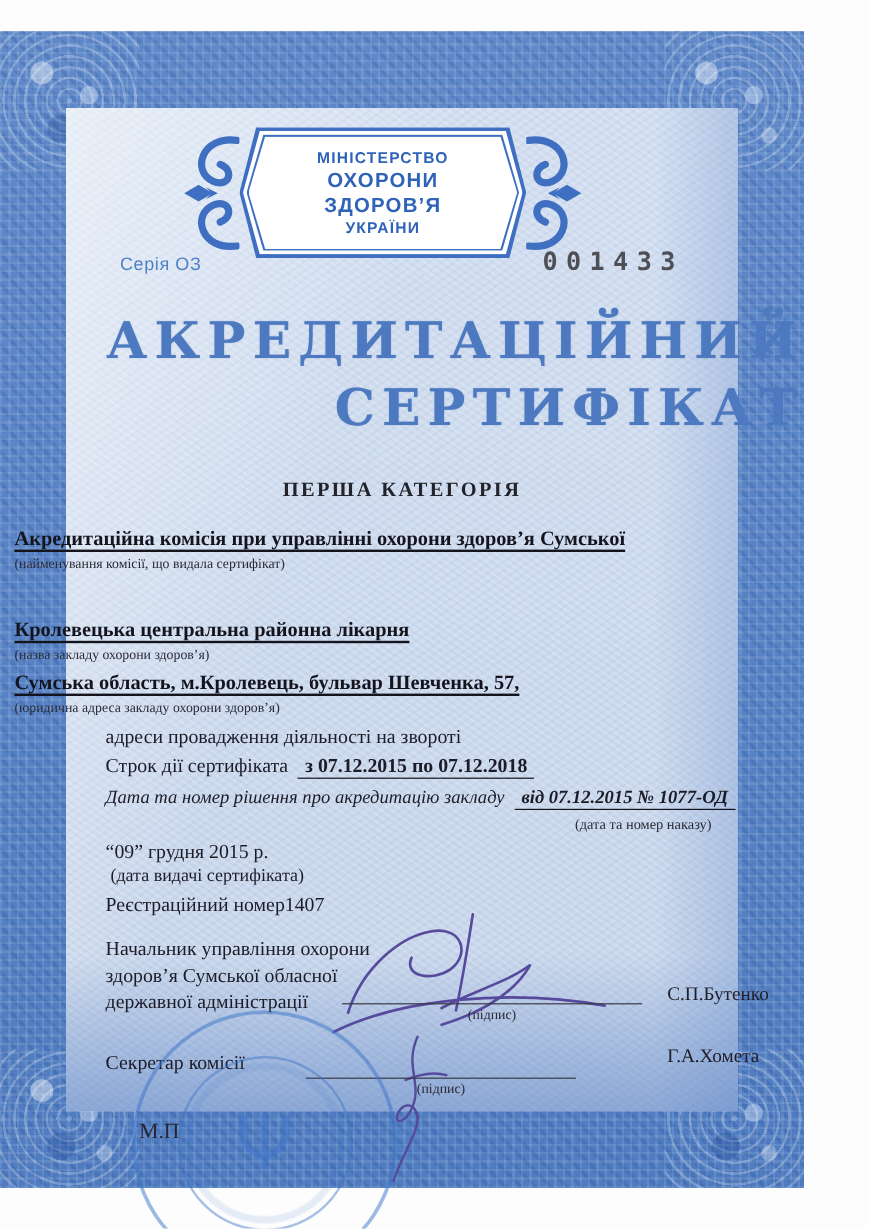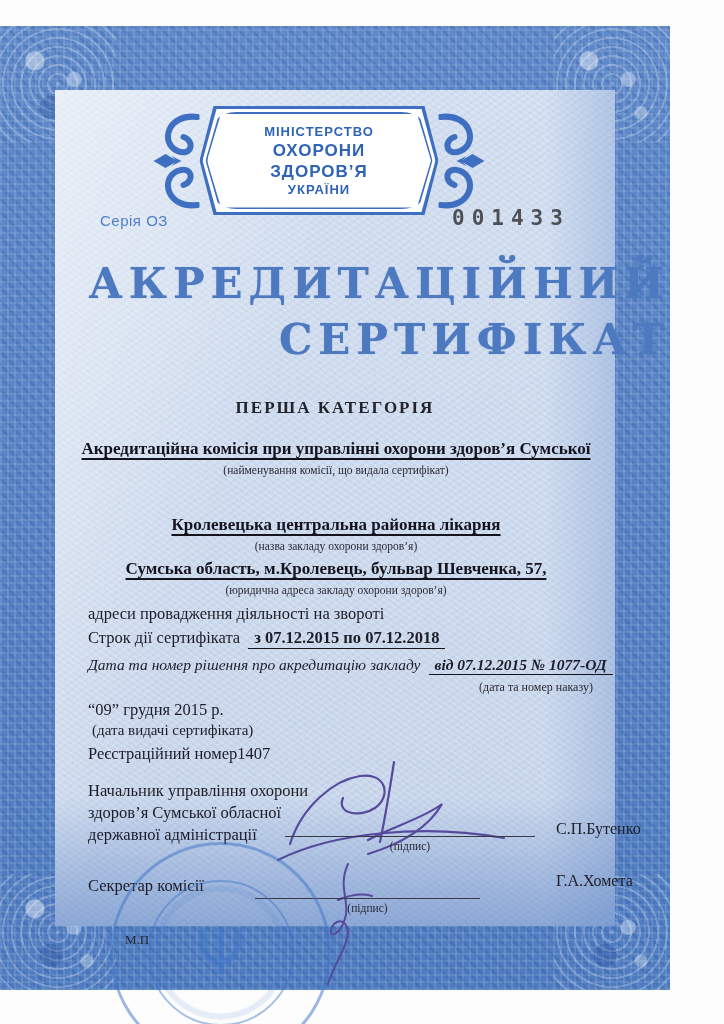--- a/index.html
+++ b/index.html
@@ -29,40 +29,40 @@
       repeating-linear-gradient(-35deg, rgba(130,160,210,.10) 0 2px, transparent 2px 6px),
       linear-gradient(#d3dff0,#c7d5ea);}
   .inner::after{content:"";position:absolute;left:0;right:0;bottom:0;height:130px;
       background:linear-gradient(to top, rgba(88,128,195,.55), rgba(88,128,195,0));}
   .z{position:absolute;z-index:3;}
   
   .ministry{display:flex;align-items:center;top:80px;left:50%;
             transform:translateX(calc(-50% - 16px));}
   .mframe{background:#3f6fc0;clip-path:polygon(14px 0,calc(100% - 14px) 0,100% 50%,calc(100% - 14px) 100%,14px 100%,0 50%);padding:3px;}
   .mf2{background:#fff;clip-path:inherit;padding:3px;}
-  .mf3{background:#3f6fc0;clip-path:inherit;padding:1.5px;border-radius:31px;}
+  .mf3{background:#3f6fc0;clip-path:inherit;padding:1.5px;}
   .mf4{background:#fff;clip-path:inherit;padding:10px 26px;}
   .mtext{text-align:center;color:#2f63b8;font-family:"Liberation Sans",sans-serif;font-weight:bold;}
   .m-sm{font-size:13px;letter-spacing:1px;line-height:16px;}
   .m-lg{font-size:17px;letter-spacing:1px;line-height:21px;}
   .swirl{flex:0 0 auto;}
   .swirl.right{transform:scaleX(-1);}
   
   .serial-label{top:186px;left:100px;color:#4f80c6;font-family:"Liberation Sans",sans-serif;
                 font-weight:normal;font-size:15px;letter-spacing:.5px;}
   .serial-number{top:180px;left:452px;color:#3c3c42;font-family:"DejaVu Sans Mono",monospace;
                  font-weight:bold;font-size:21px;letter-spacing:7px;opacity:.88;}
   
   .big-title{top:230px;left:0;width:100%;text-align:right;color:#4d79c0;
              font-family:"DejaVu Serif",serif;font-weight:bold;font-size:42px;
              letter-spacing:6px;line-height:56px;text-shadow:0 0 1px rgba(70,110,180,.55);}
   .category{top:372px;left:0;width:100%;text-align:center;color:#23232c;
             font-weight:bold;font-size:17px;letter-spacing:2px;}
   
-  .cblock{left:1px;width:100%;text-align:center;color:#14141f;}
+  .cblock{left:12px;width:100%;text-align:left;color:#14141f;}
   .cblock .bold-u{font-weight:bold;font-size:17px;line-height:26px;
       text-decoration:underline;text-underline-offset:4px;text-decoration-thickness:1.5px;}
   .caption{font-weight:normal;font-size:11.5px;color:#2a2a36;line-height:16px;text-decoration:none;}
   .commission{top:410px;}
   .facility{top:486px;}
   .address{top:530px;}
   
   .row{left:88px;color:#1c1c28;font-size:16.5px;white-space:nowrap;}
   .row .val{font-weight:bold;border-bottom:1.8px solid #13131d;padding:0 6px 1px 6px;margin-left:8px;}
   .note{top:578px;}
@@ -76,21 +76,21 @@
   
   .head-block{top:754px;left:88px;color:#1c1c28;font-size:16.5px;line-height:22px;width:260px;}
   .sline{border-bottom:1.5px solid #3a3a46;}
   .head-line{top:810px;left:285px;width:250px;}
   .head-caption{top:814px;left:285px;width:250px;text-align:center;font-size:11.5px;color:#2a2a36;}
   .head-name{top:794px;left:556px;font-size:16px;color:#20202b;}
   .sec-label{top:850px;left:88px;font-size:16.5px;color:#1c1c28;}
   .sec-line{top:872px;left:255px;width:225px;}
   .sec-caption{top:876px;left:255px;width:225px;text-align:center;font-size:11.5px;color:#2a2a36;}
   .sec-name{top:846px;left:556px;font-size:16px;color:#20202b;}
-  .mp{top:906px;left:125px;font-size:13px;color:#26262f;z-index:4;}
+  .mp{top:906px;left:116px;font-size:18px;color:#26262f;z-index:4;}
   .sig{pointer-events:none;}
   .sig-head{top:722px;left:272px;}
   .sig-sec{top:834px;left:308px;}
   
   .stamp{top:816px;left:110px;width:215px;height:215px;border-radius:50%;
      border:3px solid rgba(60,115,200,.50);display:flex;align-items:center;justify-content:center;
      background:radial-gradient(circle, rgba(60,115,200,0) 60px, rgba(60,115,200,.12) 62px 66px, rgba(60,115,200,0) 68px);
      z-index:3;}
   .stamp-inner{width:142px;height:142px;border-radius:50%;border:2px solid rgba(60,115,200,.45);
      display:flex;align-items:center;justify-content:center;}

